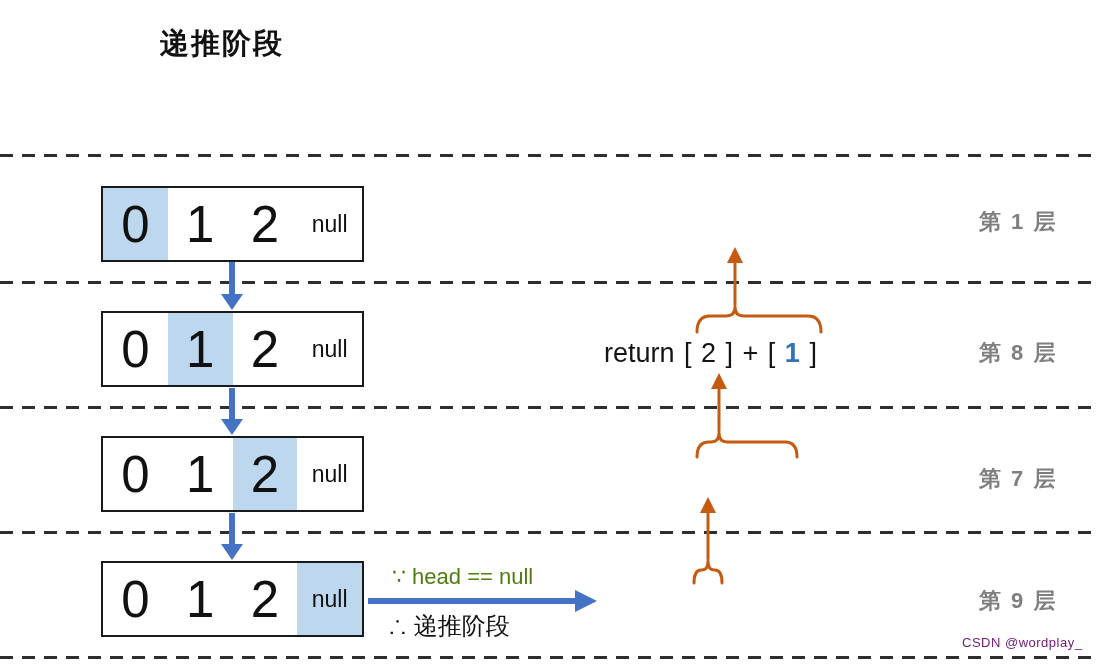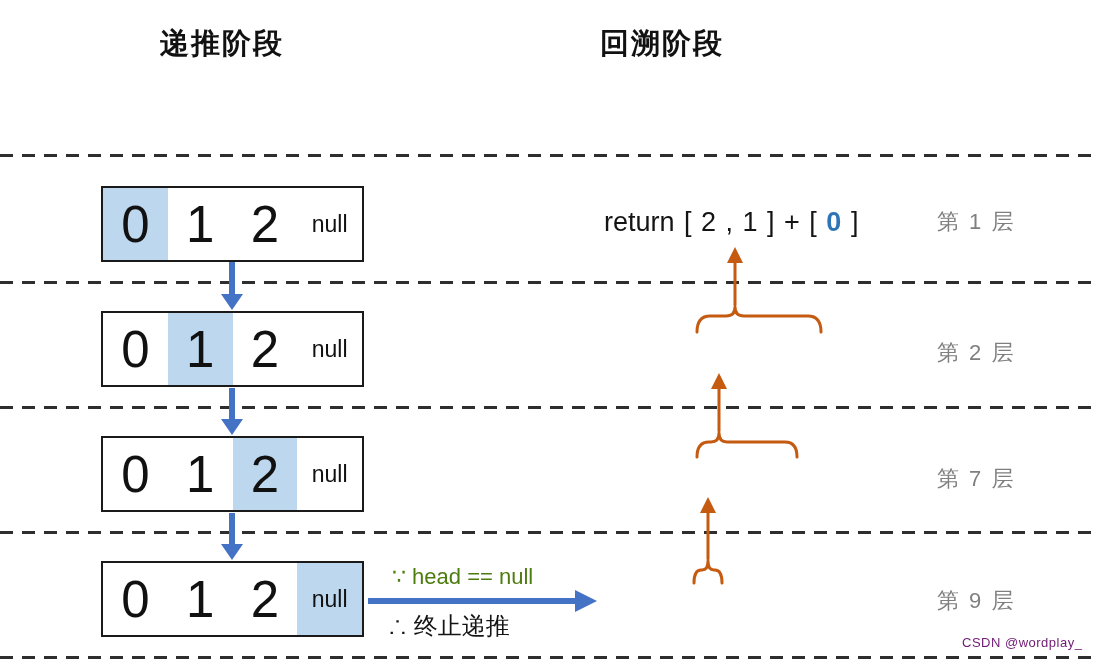--- a/index.html
+++ b/index.html
@@ -25,81 +25,80 @@
     font-size:51px; color:#111;
   }
   .cell.null-cell { font-size:23px; }
   .cell.hl { background:var(--highlight-blue,#BDD7EE); }
   .ret {
     position:absolute; left:604px; font-size:27px; line-height:36px;
     white-space:pre; color:#141414; word-spacing:2px;
   }
   .rv { color:var(--value-blue,#2E75B6); font-weight:700; }
   .layer {
-    position:absolute; left:937px; font-size:22px; line-height:36px;
-    font-weight:400; color:var(--layer-gray,#7F7F7F); letter-spacing:2px;
+    position:absolute; left:979px; font-size:22px; line-height:36px;
+    font-weight:700; color:var(--layer-gray,#7F7F7F); letter-spacing:2px;
   }
   .cond { position:absolute; font-size:22px; line-height:28px; color:#4d7c0f; }
   .cond2 { position:absolute; font-size:24px; line-height:30px; color:#141414; }
   .watermark { position:absolute; left:962px; top:635px; font-size:13px; color:#701a75; letter-spacing:0.5px; }
   .overlay { position:absolute; left:0; top:0; }
   .bl { stroke:var(--arrow-blue,#4472C4); stroke-width:6; }
   .bf { fill:var(--arrow-blue,#4472C4); }
   .ol { stroke:var(--brace-orange,#C55A11); stroke-width:3; fill:none; stroke-linecap:round; stroke-linejoin:round; }
   .ohead { fill:var(--brace-orange,#C55A11); }
 </style>
 </head>
 <body>
 
 <div class="canvas">
 
   <div class="header" style="left:160px">递推阶段</div>
-  <div class="header" style="left:600px">回溯阶段</div>
 
   <div class="dash" style="top:154px"></div>
   <div class="dash" style="top:281px"></div>
   <div class="dash" style="top:406px"></div>
   <div class="dash" style="top:531px"></div>
   <div class="dash" style="top:656px"></div>
 
   <div class="listbox" style="top:186px">
     <div class="cell hl">0</div>
     <div class="cell">1</div>
     <div class="cell">2</div>
     <div class="cell null-cell">null</div>
   </div>
-  <div class="ret" style="top:204px"><span>return [ 2 , 1 ] + [ </span><span class="rv">0</span><span> ]</span></div>
   <div class="layer" style="top:204px">第 1 层</div>
 
   <div class="listbox" style="top:311px">
     <div class="cell">0</div>
     <div class="cell hl">1</div>
     <div class="cell">2</div>
     <div class="cell null-cell">null</div>
   </div>
-  <div class="layer" style="top:335px">第 2 层</div>
+  <div class="ret" style="top:335px"><span>return [ 2 ] + [ </span><span class="rv">1</span><span> ]</span></div>
+  <div class="layer" style="top:335px">第 8 层</div>
 
   <div class="listbox" style="top:436px">
     <div class="cell">0</div>
     <div class="cell">1</div>
     <div class="cell hl">2</div>
     <div class="cell null-cell">null</div>
   </div>
   <div class="layer" style="top:461px">第 7 层</div>
 
   <div class="listbox" style="top:561px">
     <div class="cell">0</div>
     <div class="cell">1</div>
     <div class="cell">2</div>
     <div class="cell null-cell hl">null</div>
   </div>
   <div class="layer" style="top:583px">第 9 层</div>
 
   <div class="cond" style="left:392px; top:563px">∵ head == null</div>
-  <div class="cond2" style="left:388px; top:611px">∴ 终止递推</div>
+  <div class="cond2" style="left:388px; top:611px">∴ 递推阶段</div>
 
   <div class="watermark">CSDN @wordplay_</div>
 
   <svg class="overlay" width="1100" height="664" viewBox="0 0 1100 664">
 
     <g>
       <line class="bl" x1="232" y1="262" x2="232" y2="296"></line>
       <polygon class="bf" points="221,294 243,294 232,310"></polygon>
     </g>
     <g>

